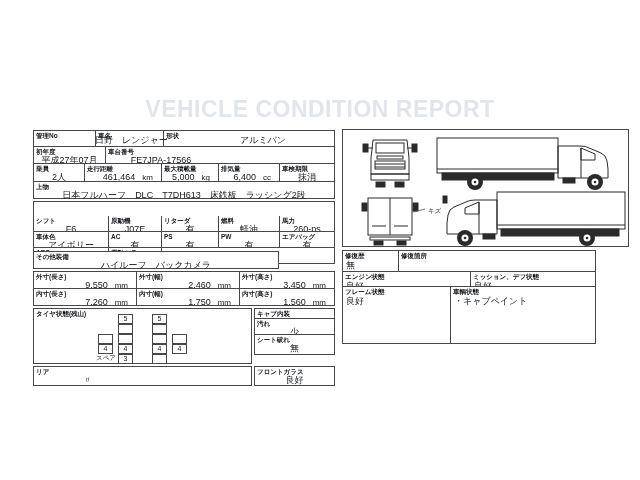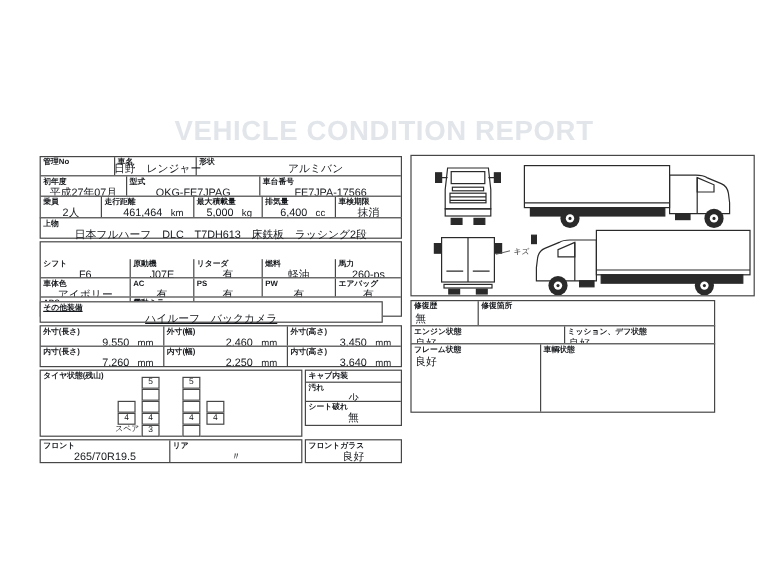--- a/index.html
+++ b/index.html
@@ -51,24 +51,20 @@
         <div class="lbl">形状</div>
       </div>
     </div>
     <div class="row" style="grid-template-columns:61px 68px 1fr;height:0;border-top:none;"></div>
     <div class="row h16" style="grid-template-columns:71px 111px 1fr;">
       <div class="cell">
         <div class="lbl">初年度</div>
         <div class="val">平成27年07月</div>
       </div>
       <div class="cell">
-        <div class="lbl">型式</div>
-        <div class="val">QKG-FE7JPAG</div>
-      </div>
-      <div class="cell">
         <div class="lbl">車台番号</div>
         <div class="val">FE7JPA-17566</div>
       </div>
     </div>
     <div class="row h17" style="grid-template-columns:50px 77px 57px 61px 1fr;">
       <div class="cell">
         <div class="lbl">乗員</div>
         <div class="val">2人</div>
       </div>
       <div class="cell">
@@ -158,21 +154,21 @@
         <div class="val">有</div>
       </div>
       <div class="cell">
         <div class="lbl">電動ミラー</div>
         <div class="val">有</div>
       </div>
       <div class="cell"></div>
     </div>
   </div>
 
-  <div class="grp" style="left:33px;top:251px;width:286px;height:18px;text-decoration:underline;">
+  <div class="grp" style="left:33px;top:251px;width:246px;height:18px;">
     <div class="lbl">その他装備</div>
     <div class="val">ハイルーフ　バックカメラ</div>
   </div>
 
   <div class="grp" style="left:33px;top:271px;width:302px;">
     <div class="row h16" style="grid-template-columns:102px 103px 1fr;">
       <div class="cell">
         <div class="lbl">外寸(長さ)</div>
         <div class="valnum">
             <span>9,550</span>
@@ -198,28 +194,28 @@
       <div class="cell">
         <div class="lbl">内寸(長さ)</div>
         <div class="valnum">
             <span>7,260</span>
             <span class="unit">mm</span>
           </div>
       </div>
       <div class="cell">
         <div class="lbl">内寸(幅)</div>
         <div class="valnum">
-            <span>2,250</span>
+            <span>1,750</span>
             <span class="unit">mm</span>
           </div>
       </div>
       <div class="cell">
         <div class="lbl">内寸(高さ)</div>
         <div class="valnum">
-            <span>3,640</span>
+            <span>1,560</span>
             <span class="unit">mm</span>
           </div>
       </div>
     </div>
   </div>
 
   <div class="grp" style="left:33px;top:308px;width:219px;height:56px;">
     <div class="lbl">タイヤ状態(残山)</div>
     <div class="tire" style="left:84px;top:5px;">5</div>
     <div class="tire" style="left:118px;top:5px;">5</div>
@@ -233,24 +229,20 @@
     <div class="tire" style="left:84px;top:35px;">4</div>
     <div class="tire" style="left:118px;top:35px;">4</div>
     <div class="tire" style="left:138px;top:35px;">4</div>
     <div class="spare-lbl" style="left:52px;top:44px;">スペア</div>
     <div class="tire" style="left:84px;top:45px;">3</div>
     <div class="tire" style="left:118px;top:45px;"></div>
   </div>
 
   <div class="grp" style="left:33px;top:366px;width:219px;">
     <div class="row h18" style="grid-template-columns:107px 1fr;">
-      <div class="cell">
-        <div class="lbl">フロント</div>
-        <div class="val">265/70R19.5</div>
-      </div>
       <div class="cell">
         <div class="lbl">リア</div>
         <div class="val">〃</div>
       </div>
     </div>
   </div>
 
   <div class="grp" style="left:254px;top:308px;width:81px;">
     <div class="row" style="height:9px;">
       <div class="cell">
@@ -375,17 +367,18 @@
     </div>
   </div>
   <div class="grp" style="left:342px;top:286px;width:254px;height:58px;">
     <div class="row" style="grid-template-columns:107px 1fr;height:56px;">
       <div class="cell">
         <div class="lbl">フレーム状態</div>
         <div class="val-left">良好</div>
       </div>
       <div class="cell">
         <div class="lbl">車輌状態</div>
+        <div class="val-left">・キャブペイント</div>
       </div>
     </div>
   </div>
 
 </div>
 
 </body></html>

